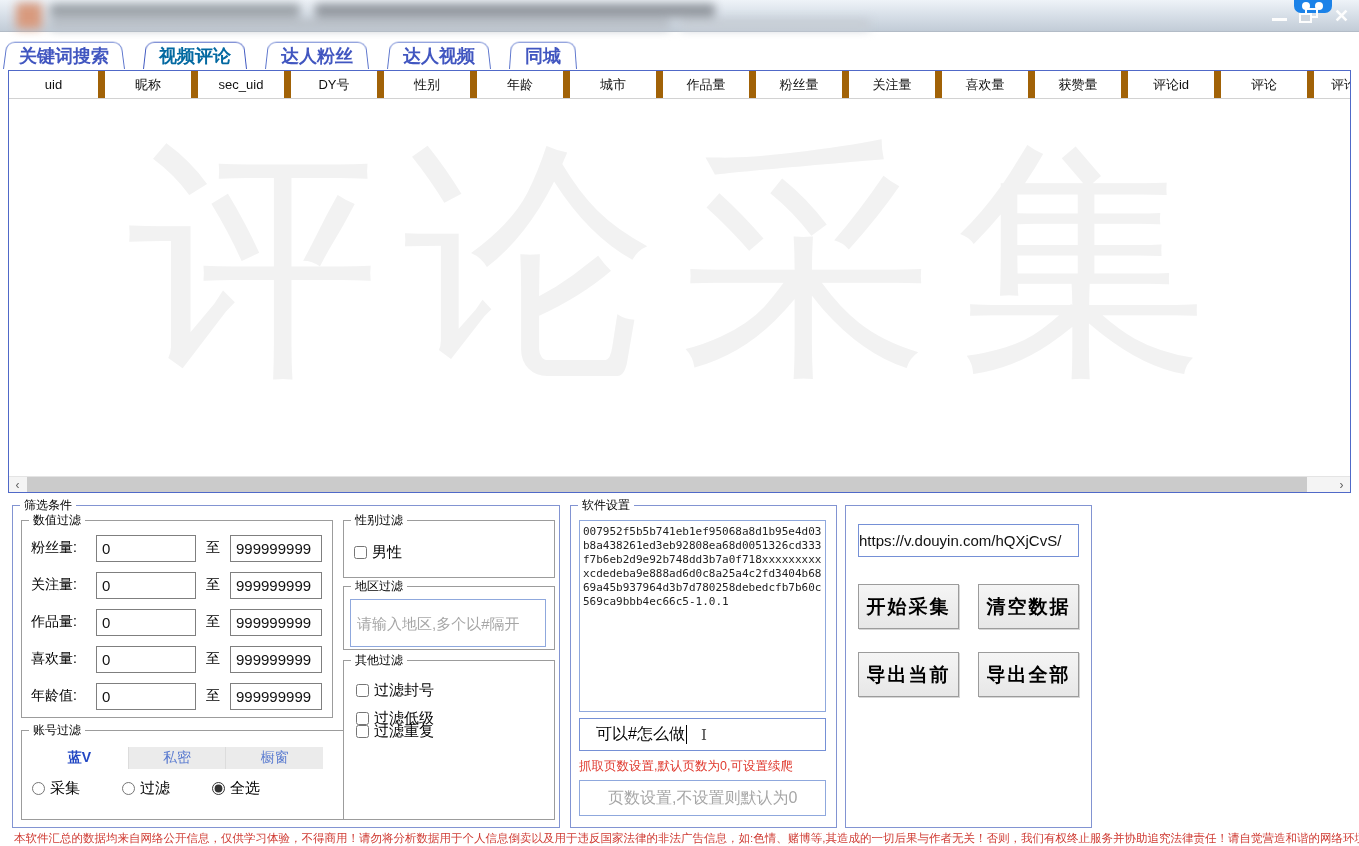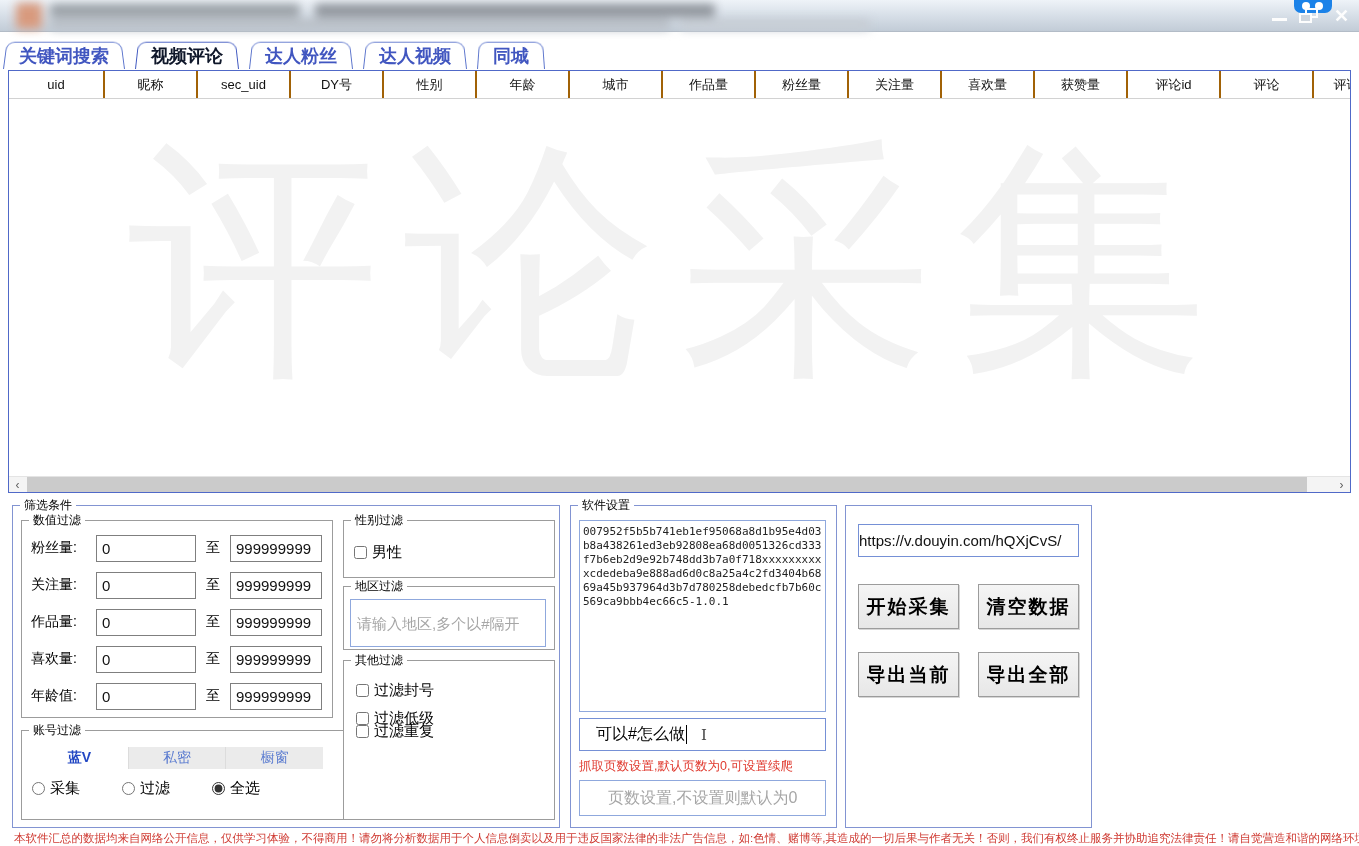--- a/index.html
+++ b/index.html
@@ -23,34 +23,34 @@
   .badge i{position:absolute;top:2px;width:8px;height:8px;border-radius:50%;background:#fff;}
   .badge i:first-child{left:8px;} .badge i:last-child{left:21px;}
   .winctl span{position:absolute;cursor:pointer;}
   .btn-min{left:1272px;top:18px;width:15px;height:3px;background:#fdfdfd;}
   .btn-max{left:1299px;top:8px;width:20px;height:16px;}
   .btn-max i{position:absolute;border:2px solid #fdfdfd;background:transparent;}
   .btn-max .r1{left:6px;top:0;width:13px;height:10px;}
   .btn-max .r2{left:0;top:5px;width:13px;height:10px;background:#cfd6de;}
   .btn-close{left:1334px;top:4px;color:#fdfdfd;font-size:18px;font-weight:bold;line-height:24px;}
   
-  .tabstrip{position:absolute;left:3px;top:40px;height:29px;display:flex;gap:10px;}
+  .tabstrip{position:absolute;left:3px;top:40px;height:29px;display:flex;gap:18px;}
   .tab{position:relative;height:29px;padding:4px 16px 0;font-size:18px;font-weight:bold;
     color:#4156c0;cursor:pointer;}
   .tab .bg{position:absolute;inset:0;background:#fff;border:1px solid #5b74cc;border-bottom:none;
     border-radius:9px 9px 0 0;transform:perspective(16px) rotateX(2deg);transform-origin:50% 100%;}
   .tab span{position:relative;z-index:1;}
-  .tab.active{color:#0f172a;}
+  .tab.active{color:#0369a1;}
   .tab.active .bg{border-color:#3e57c0;}
   
   .table-panel{position:absolute;left:8px;top:70px;width:1343px;height:423px;
     border:1px solid #5069c8;display:flex;flex-direction:column;background:#fff;overflow:hidden;}
   .thead{display:flex;height:28px;flex:0 0 28px;border-bottom:1px solid #d2d2d2;font-size:13px;overflow:hidden;}
   .th{flex:0 0 93px;display:flex;align-items:center;justify-content:center;
-    border-right:2px solid #a16207;white-space:nowrap;color:#111;text-align:right;}
+    border-right:7px solid #a16207;white-space:nowrap;color:#111;text-align:right;}
   .th:first-child{flex:0 0 96px;}
   .tbody{position:relative;flex:1;overflow:hidden;}
   .watermark{position:absolute;left:50%;top:44%;transform:translate(-50%,-50%);
     font-size:252px;letter-spacing:24px;color:#f2f2f2;white-space:nowrap;
     font-family:"DejaVu Serif",serif;user-select:none;}
   .hscroll{flex:0 0 16px;display:flex;align-items:stretch;background:#f4f4f4;border-top:1px solid #e4e4e4;}
   .arr{width:17px;display:flex;align-items:center;justify-content:center;
     font-size:12px;color:#606060;background:#f4f4f4;cursor:pointer;}
   .track{flex:1;position:relative;background:#f4f4f4;}
   .thumb{position:absolute;left:1px;top:0;bottom:0;right:26px;background:#cbcbcb;}

